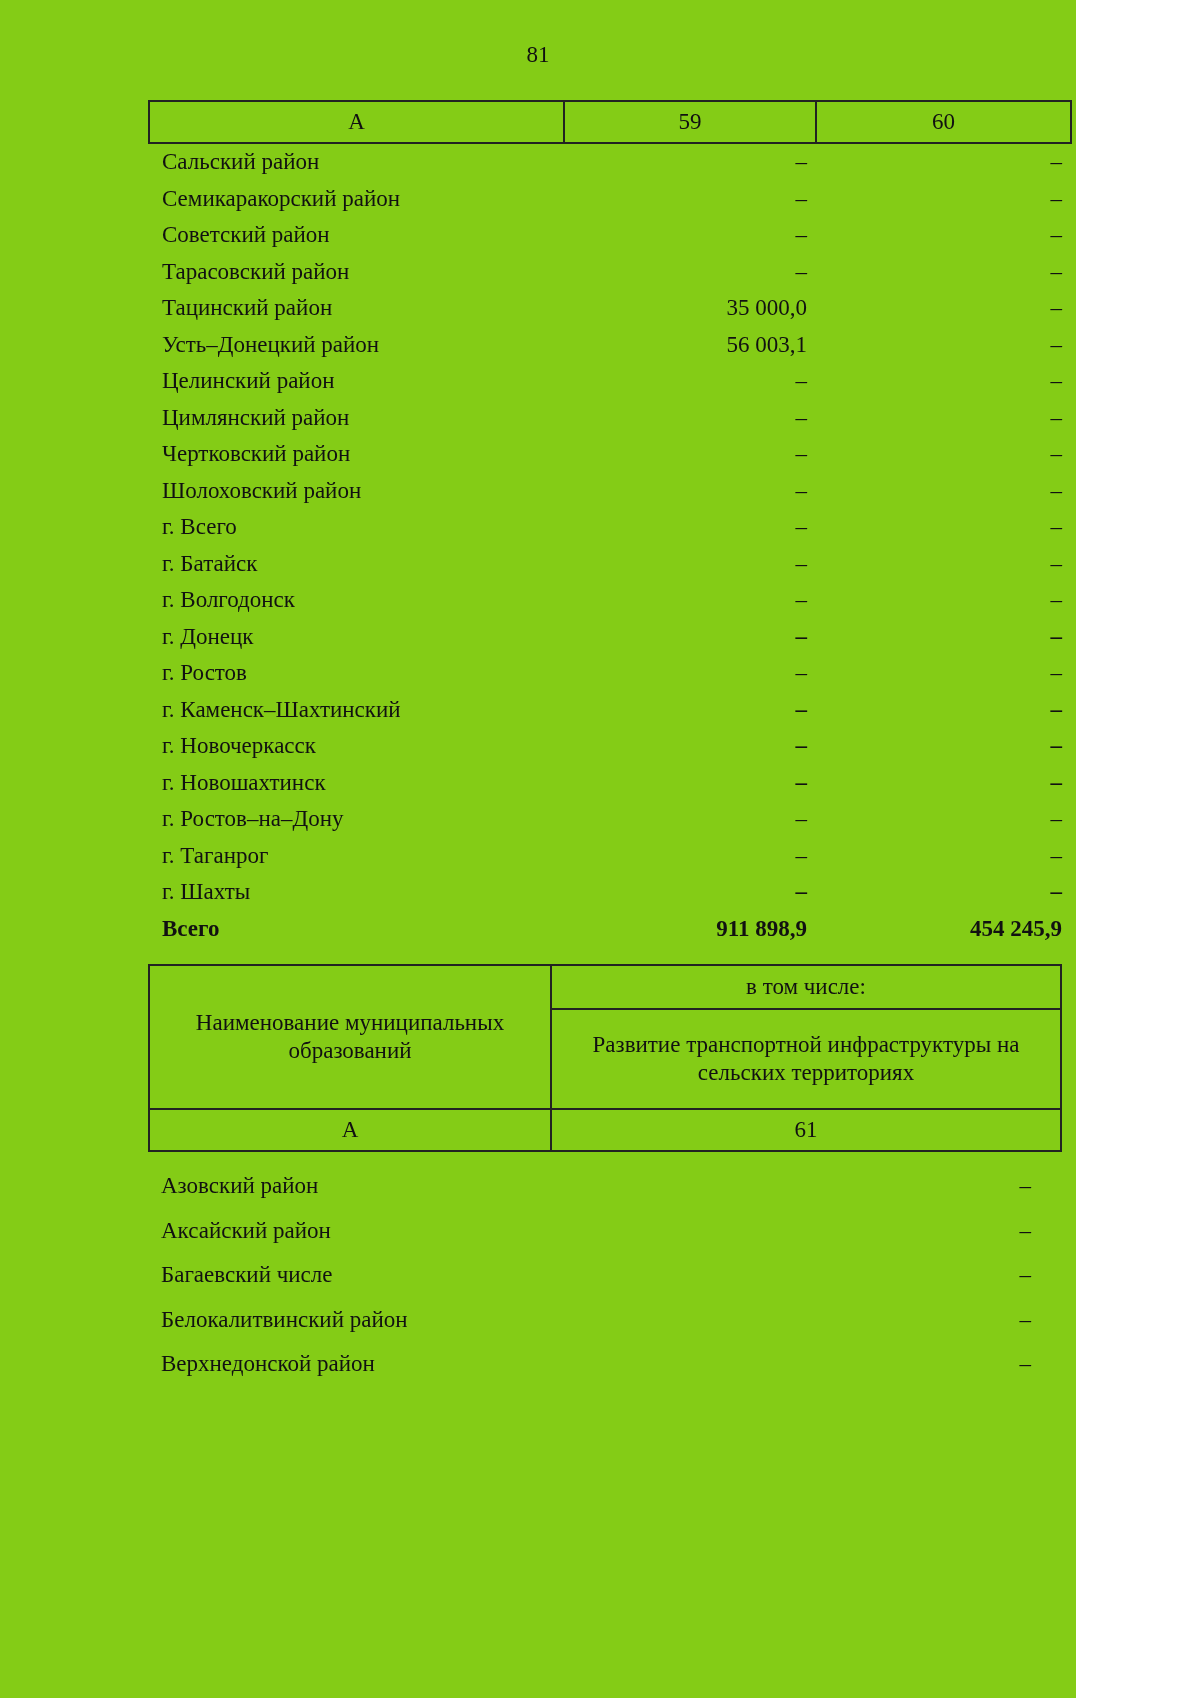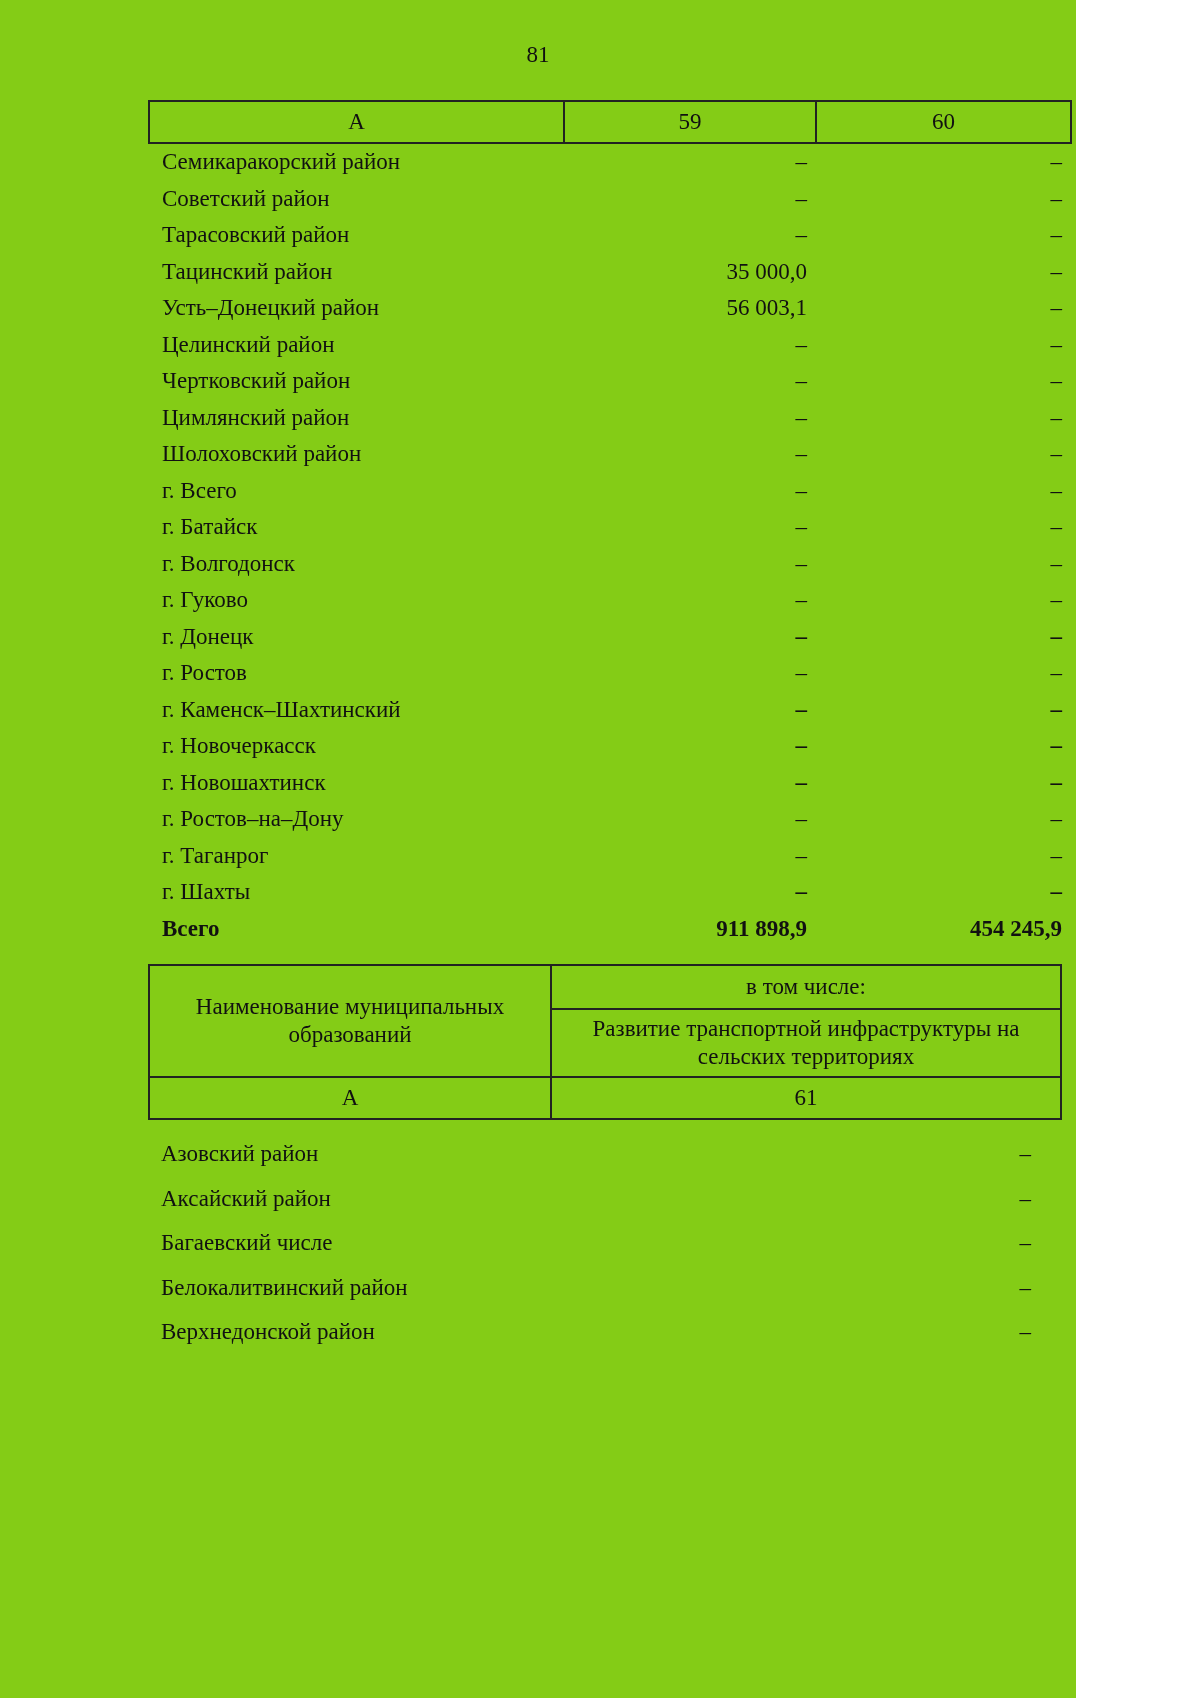--- a/index.html
+++ b/index.html
@@ -46,21 +46,21 @@
   .t1 .c-60 { width: 245px; }
   .t1 tbody td { height: 36.5px; padding-top: 0; padding-bottom: 0; }
   .cell-name { text-align: left; padding-left: 13px; padding-right: 4px; }
   .cell-num  { text-align: right; padding-right: 9px; padding-left: 4px; }
   .bold { font-weight: bold; }
   
   .t2head { margin-top: 17px; }
   .t2head .c-name { width: 392px; }
   .t2head .c-61   { width: 500px; }
   .t2head .group-cell { padding: 7px 4px; }
-  .t2head .sub-cell   { padding: 5px 14px; }
+  .t2head .sub-cell   { padding: 21px 14px; }
   .t2head .ab-cell    { padding: 6px 4px; }
   .t2body { margin-top: 12px; }
   .t2body tbody td { height: 44.5px; padding-top: 0; padding-bottom: 0; }
 </style>
 </head>
 <body>
 
 <div class="page">
 
   <div class="page-number">81</div>
@@ -69,20 +69,25 @@
 
     <table class="t1">
       <thead>
         <tr>
           <td class="head-cell c-a">А</td>
           <td class="head-cell c-59">59</td>
           <td class="head-cell c-60">60</td>
         </tr>
       </thead>
       <tbody>
+      <tr>
+            <td class="cell-name">Сальский район</td>
+            <td class="cell-num">–</td>
+            <td class="cell-num">–</td>
+          </tr>
           <tr>
             <td class="cell-name">Семикаракорский район</td>
             <td class="cell-num">–</td>
             <td class="cell-num">–</td>
           </tr>
           <tr>
             <td class="cell-name">Советский район</td>
             <td class="cell-num">–</td>
             <td class="cell-num">–</td>
           </tr>
@@ -100,51 +105,46 @@
             <td class="cell-name">Усть–Донецкий район</td>
             <td class="cell-num">56 003,1</td>
             <td class="cell-num">–</td>
           </tr>
           <tr>
             <td class="cell-name">Целинский район</td>
             <td class="cell-num">–</td>
             <td class="cell-num">–</td>
           </tr>
           <tr>
+            <td class="cell-name">Цимлянский район</td>
+            <td class="cell-num">–</td>
+            <td class="cell-num">–</td>
+          </tr>
+          <tr>
             <td class="cell-name">Чертковский район</td>
             <td class="cell-num">–</td>
             <td class="cell-num">–</td>
           </tr>
           <tr>
-            <td class="cell-name">Цимлянский район</td>
-            <td class="cell-num">–</td>
-            <td class="cell-num">–</td>
-          </tr>
-          <tr>
             <td class="cell-name">Шолоховский район</td>
             <td class="cell-num">–</td>
             <td class="cell-num">–</td>
           </tr>
           <tr>
             <td class="cell-name">г. Всего</td>
             <td class="cell-num">–</td>
             <td class="cell-num">–</td>
           </tr>
           <tr>
             <td class="cell-name">г. Батайск</td>
             <td class="cell-num">–</td>
             <td class="cell-num">–</td>
           </tr>
           <tr>
             <td class="cell-name">г. Волгодонск</td>
-            <td class="cell-num">–</td>
-            <td class="cell-num">–</td>
-          </tr>
-          <tr>
-            <td class="cell-name">г. Гуково</td>
             <td class="cell-num">–</td>
             <td class="cell-num">–</td>
           </tr>
           <tr>
             <td class="cell-name">г. Донецк</td>
             <td class="cell-num bold">–</td>
             <td class="cell-num bold">–</td>
           </tr>
           <tr>
             <td class="cell-name">г. Ростов</td>

